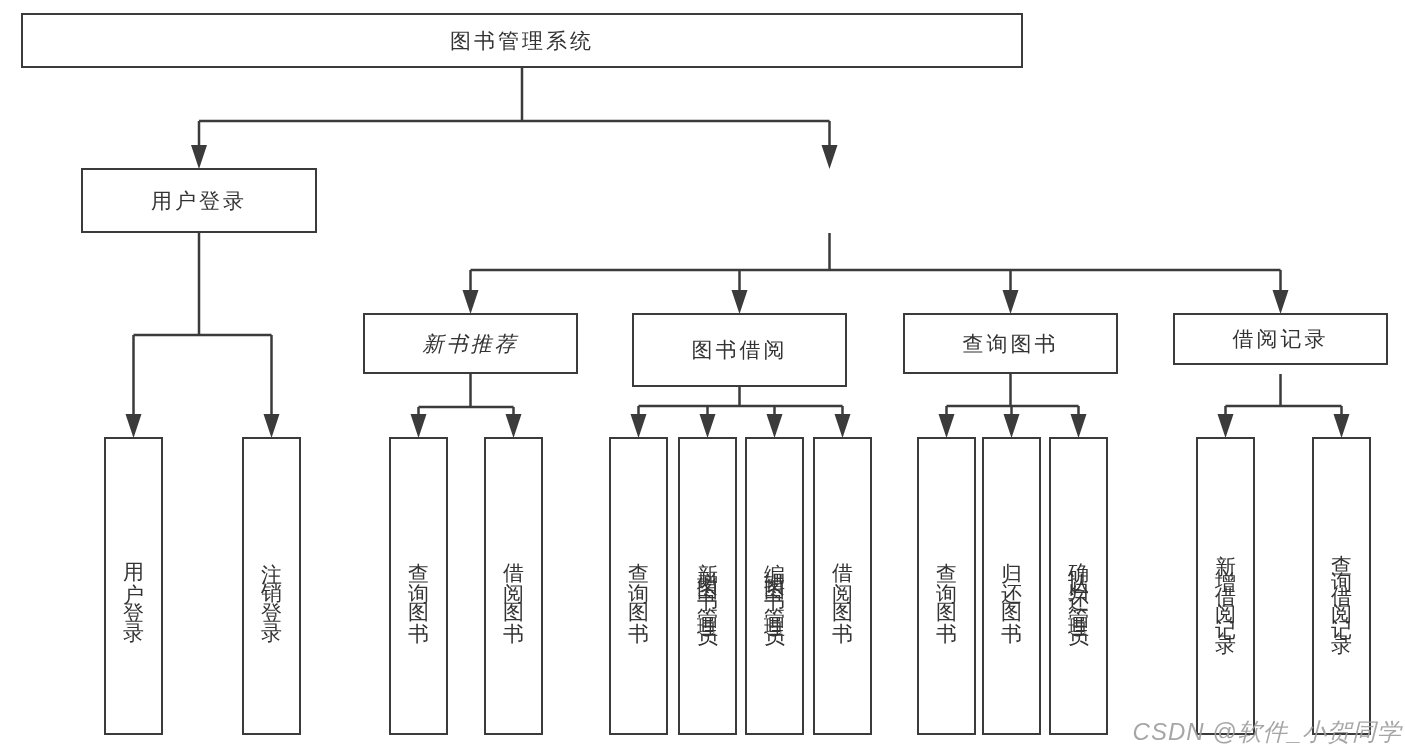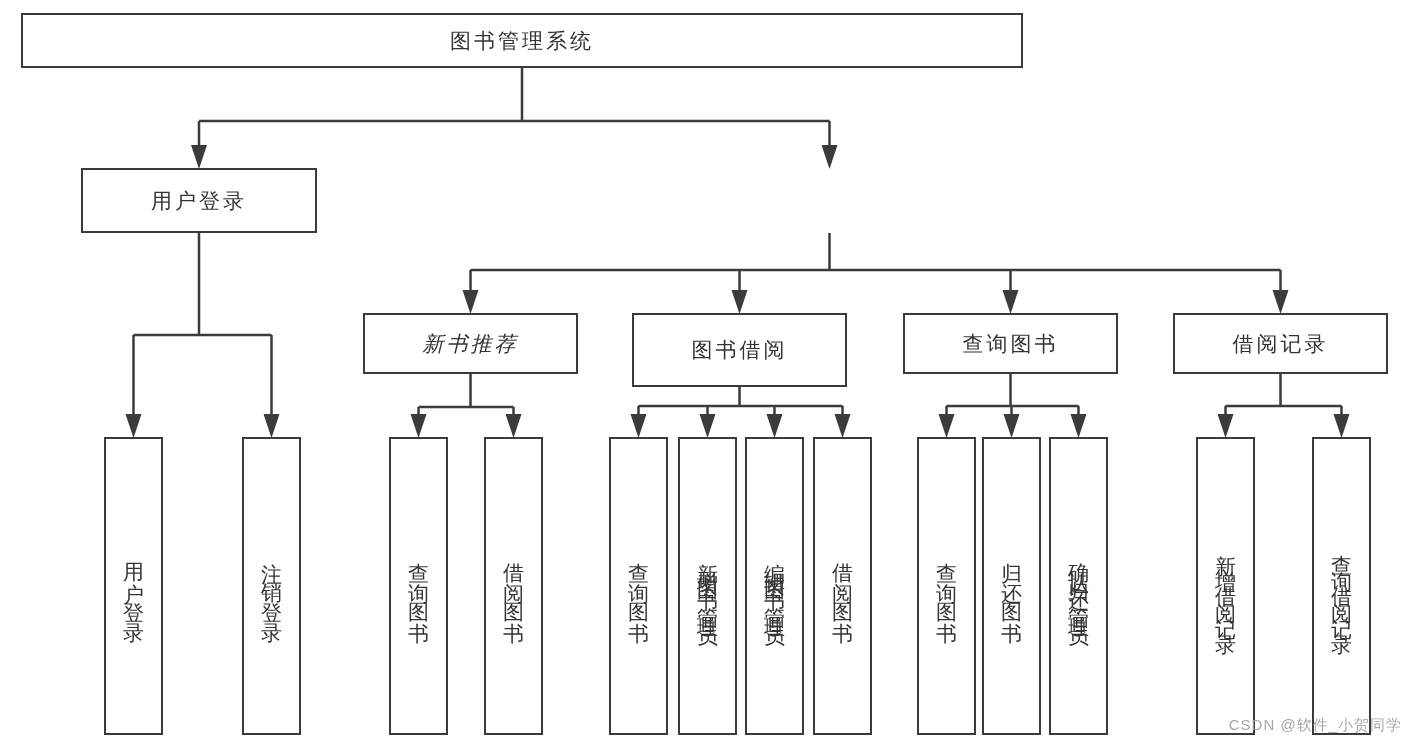--- a/index.html
+++ b/index.html
@@ -16,21 +16,21 @@
   .h-node{font-size:21px;letter-spacing:3px;white-space:nowrap;}
   .v-node{
     writing-mode:vertical-rl;text-orientation:mixed;
     font-size:21px;white-space:nowrap;
   }
   .vs20{letter-spacing:20px;}
   .vs18{letter-spacing:16px;}
   .vs10{letter-spacing:9px;}
   .watermark{
     position:absolute;right:3px;top:716px;z-index:3;
-    font-size:15px;color:rgba(158,158,158,0.92);letter-spacing:1px;white-space:nowrap;
+    font-size:24px;color:rgba(158,158,158,0.92);letter-spacing:1px;white-space:nowrap;font-style:italic;
   }
 </style>
 </head>
 <body>
 
 <div class="stage">
 
   <svg class="connector-layer" width="1405" height="747" viewBox="0 0 1405 747">
     <path fill="none" stroke="#3b3b3b" stroke-width="2.5" d="M522,68 V121 M199,121 H829.5 M199,121 V146 M829.5,121 V146
              M199,233 V335 M133.5,335 H271.5 M133.5,335 V416 M271.5,335 V416
@@ -60,21 +60,21 @@
              M1333.5,414 L1349.5,414 L1341.5,438 Z"></path>
   </svg>
 
   <div class="node h-node" style="left:21px;top:13px;width:1002px;height:55px;">图书管理系统</div>
 
   <div class="node h-node" style="left:81px;top:168px;width:236px;height:65px;">用户登录</div>
 
   <div class="node h-node" style="left:363px;top:313px;width:215px;height:61px;font-style:italic;">新书推荐</div>
   <div class="node h-node" style="left:632px;top:313px;width:215px;height:74px;">图书借阅</div>
   <div class="node h-node" style="left:903px;top:313px;width:215px;height:61px;">查询图书</div>
-  <div class="node h-node" style="left:1173px;top:313px;width:215px;height:61px;">借阅记录</div>
+  <div class="node h-node" style="left:1173px;top:313px;width:215px;height:52px;">借阅记录</div>
 
   <div class="node v-node vs20" style="left:104px;top:437px;width:59px;height:298px;">用户登录</div>
   <div class="node v-node vs20" style="left:242px;top:437px;width:59px;height:298px;">注销登录</div>
 
   <div class="node v-node vs20" style="left:389px;top:437px;width:59px;height:298px;">查询图书</div>
   <div class="node v-node vs20" style="left:484px;top:437px;width:59px;height:298px;">借阅图书</div>
 
   <div class="node v-node vs20" style="left:609px;top:437px;width:59px;height:298px;">查询图书</div>
   <div class="node v-node vs10" style="left:678px;top:437px;width:59px;height:298px;">新增图书（管理员）</div>
   <div class="node v-node vs10" style="left:745px;top:437px;width:59px;height:298px;">编辑图书（管理员）</div>

